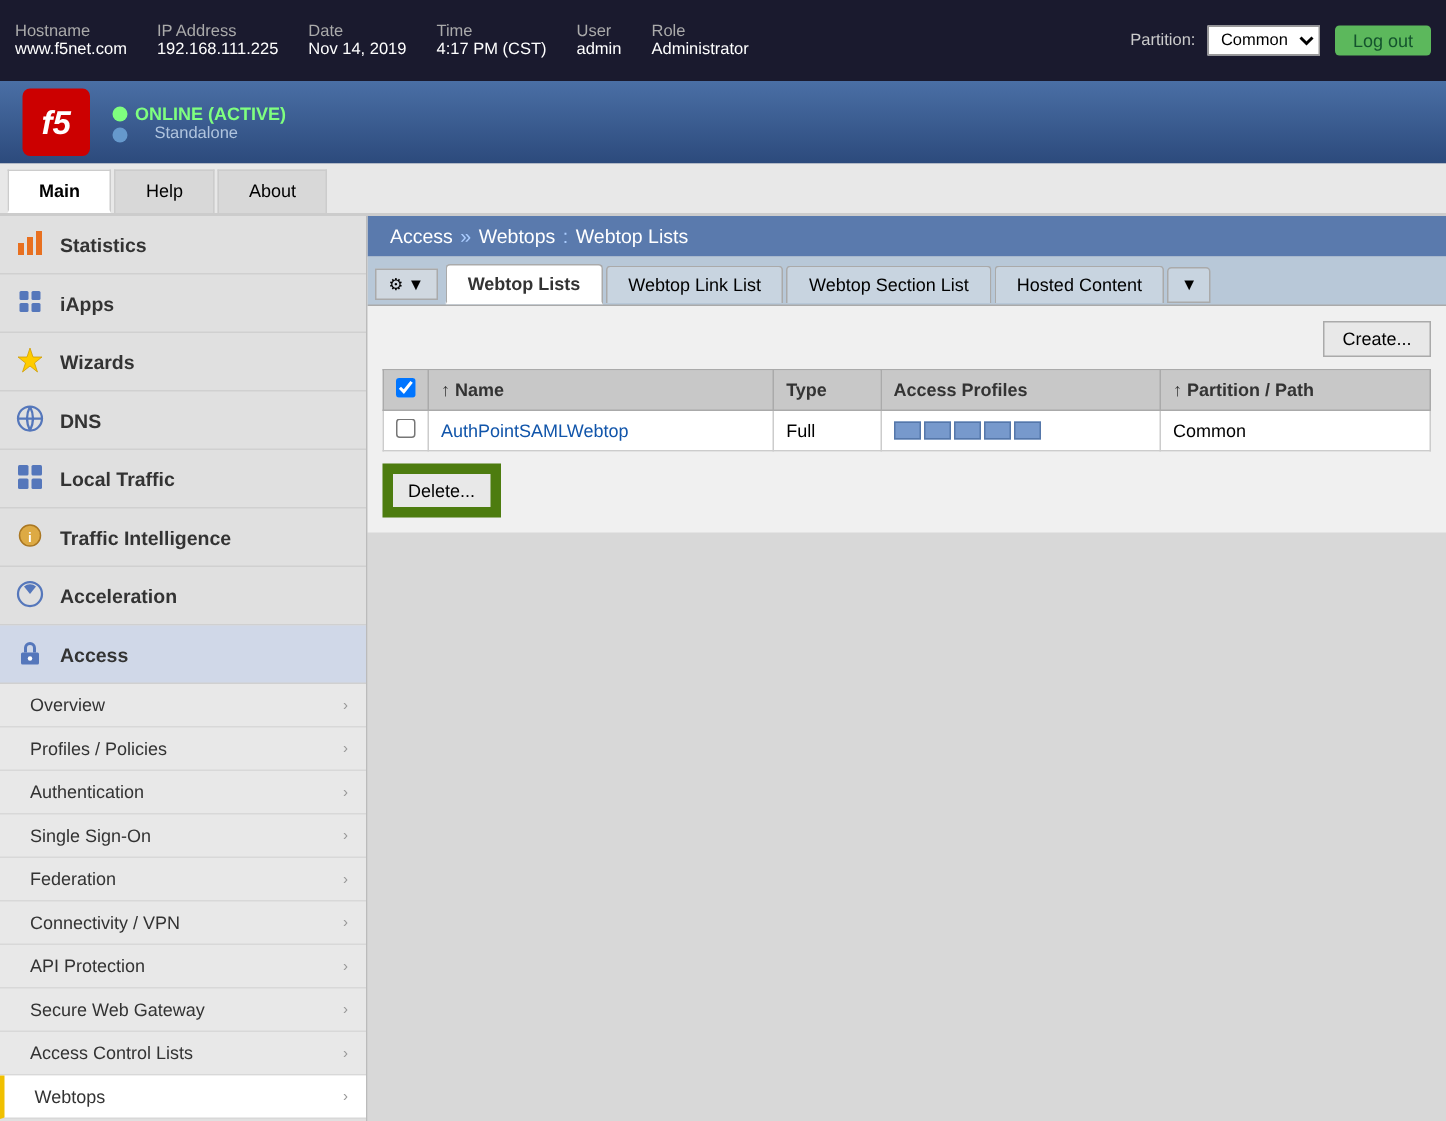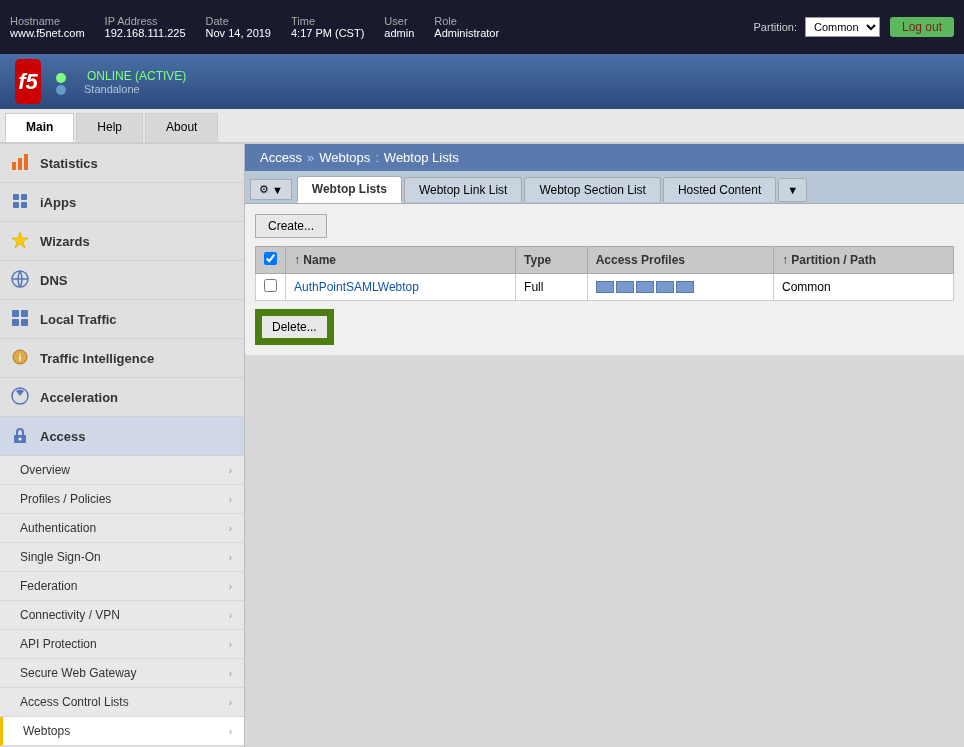--- a/index.html
+++ b/index.html
@@ -21,52 +21,52 @@
     .top-bar-info .value { color: #fff; }
     .partition-area { display: flex; align-items: center; gap: 8px; color: #ccc; margin-right: 10px; }
     .partition-select {
       padding: 2px 4px;
       font-size: 11px;
       background: #fff;
       border: 1px solid #999;
     }
     .logout-btn {
       background: #5cb85c;
-      color: #7f1d1d;
+      color: #14532d;
       border: none;
       padding: 3px 12px;
       cursor: pointer;
       font-size: 12px;
       border-radius: 3px;
     }
 
     
     .header {
       background: linear-gradient(180deg, #4a6fa5 0%, #2c4a7c 100%);
       height: 55px;
       display: flex;
       align-items: center;
       padding: 0 15px;
       gap: 15px;
     }
     .f5-logo {
-      width: 26px;
+      width: 45px;
       height: 45px;
       background: #c00;
       border-radius: 5px;
       display: flex;
       align-items: center;
       justify-content: center;
       color: #fff;
       font-size: 22px;
       font-weight: bold;
       font-style: italic;
     }
     .status-area { display: flex; flex-direction: column; }
-    .status-online { color: #7fff7f; font-size: 12px; font-weight: normal; display: flex; align-items: flex-end; gap: 21px; }
+    .status-online { color: #7fff7f; font-size: 12px; font-weight: bold; display: flex; align-items: center; gap: 5px; }
     .status-dot { width: 10px; height: 10px; background: #7fff7f; border-radius: 50%; display: inline-block; }
     .status-standalone { color: #b0c4de; font-size: 11px; display: flex; align-items: flex-end; gap: 18px; }
     .status-dot-blue { width: 10px; height: 10px; background: #6699cc; border-radius: 50%; display: inline-block; }
 
     
     .nav-tabs {
       background: #e8e8e8;
       display: flex;
       border-bottom: 2px solid #ccc;
       padding-left: 5px;
@@ -194,20 +194,21 @@
       font-size: 11px;
     }
 
     
     .table-area {
       background: #f0f0f0;
       padding: 10px;
     }
     .table-toolbar {
       display: flex;
+      justify-content: flex-end;
       margin-bottom: 8px;
     }
     .create-btn {
       background: #e8e8e8;
       border: 1px solid #aaa;
       padding: 4px 12px;
       cursor: pointer;
       font-size: 12px;
     }
 

